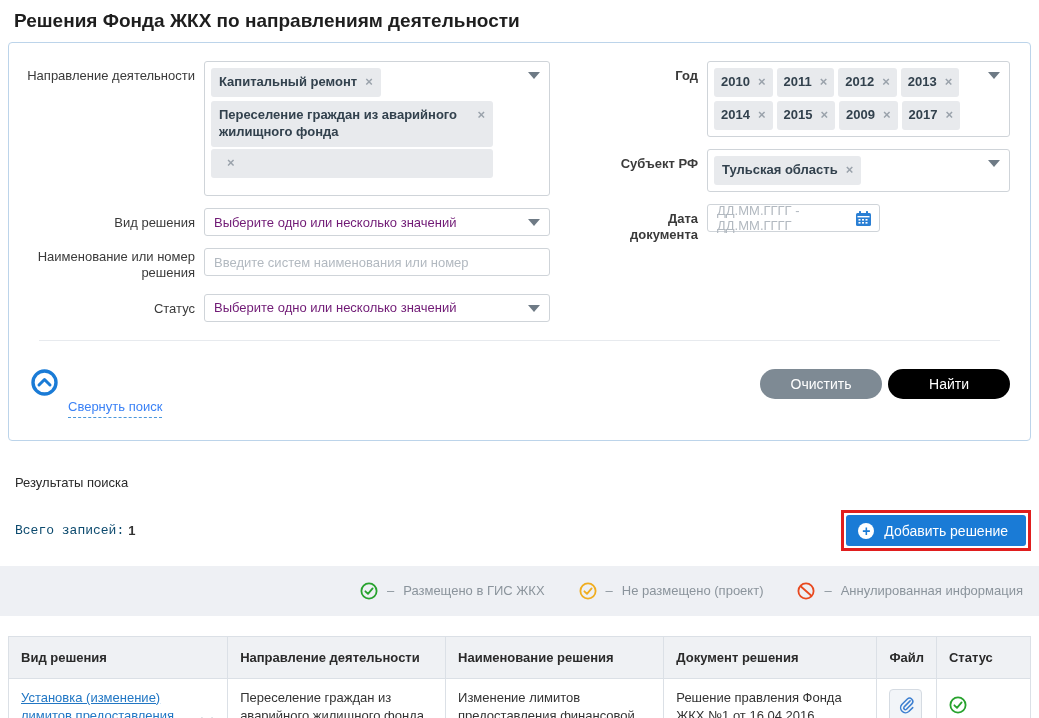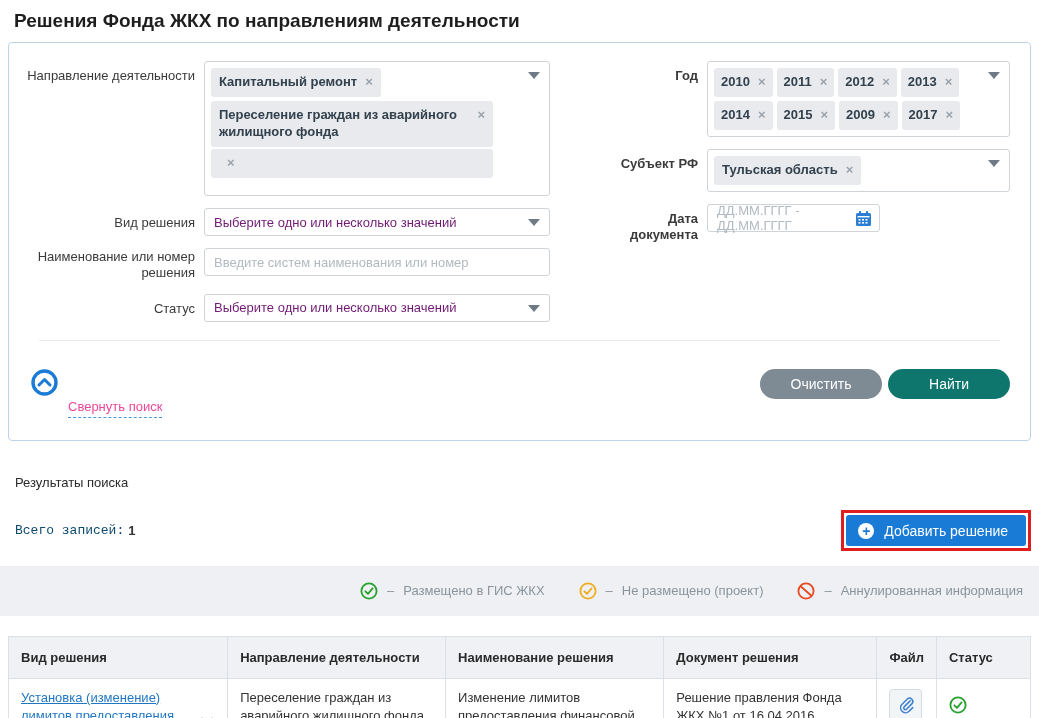--- a/index.html
+++ b/index.html
@@ -40,26 +40,26 @@
   .tag.block { display:flex; justify-content:space-between; margin-right:30px; }
   .tag.small { padding:6px 7px; }
   .tagwrap-years { display:flex; flex-wrap:wrap; }
 
   .date-box { width:173px; }
   .date-box .cal { position:absolute; right:7px; top:5px; }
 
   .panel-sep { border-top:1px solid #e7eaee; margin:6px 10px 0 22px; }
   .panel-footer { display:flex; align-items:center; padding:10px 0 12px 14px; }
   .collapse { display:flex; align-items:center; cursor:pointer; }
-  .collapse-link { color:#ec4899; margin-left:10px; border-bottom:1px dashed #4a97dc; padding-bottom:3px;margin-top:48px; }
+  .collapse-link { color:#3b82f6; margin-left:10px; border-bottom:1px dashed #4a97dc; padding-bottom:3px;margin-top:48px; }
   .footer-spacer { flex:1; }
   .btn { border:none; border-radius:15px; height:30px; width:122px; color:#fff; font-size:14px;
     font-family:inherit; cursor:pointer; font-stretch:condensed; }
   .btn-clear { background:#7e8a94; margin-right:6px; }
-  .btn-find { background:#0f766e; }
+  .btn-find { background:#000000; }
 
   
   .results-title { margin:34px 0 0 7px; color:#2a2a2a; }
   .results-row { display:flex; align-items:center; margin:20px 0 0 7px; height:42px; }
   .total-label { color:#0c4a6e;font-family:Liberation Mono, monospace; }
   .total-value { font-weight:bold; margin-left:4px; }
   .add-wrap { margin-left:auto; margin-right:0px; border:3px solid #e01e1e; padding:2px; }
   .btn-add { background:#1a7bd6; color:#fff; border:none; border-radius:3px; height:31px; padding:0 18px 0 12px;
     font-size:14px; display:flex; align-items:center; font-family:inherit; cursor:pointer; font-stretch:condensed; }
   .plus-ico { width:16px; height:16px; border-radius:50%; background:#fff; color:#1a7bd6; font-weight:bold;

